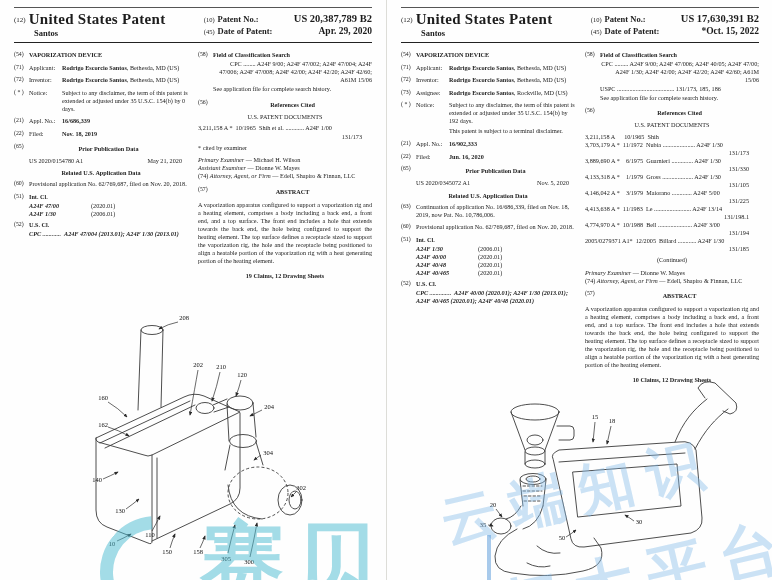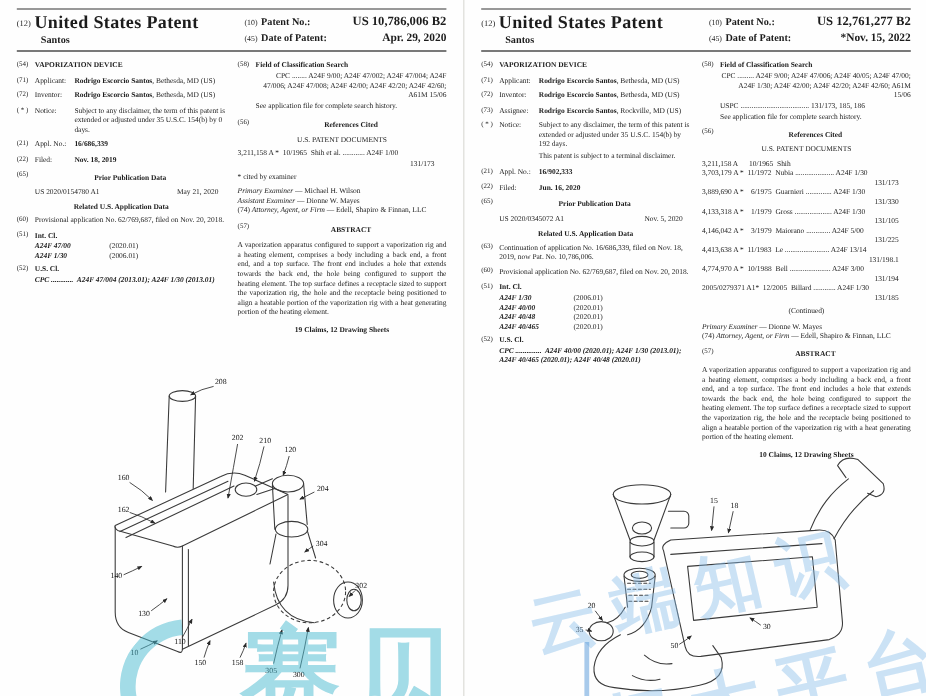--- a/index.html
+++ b/index.html
@@ -69,21 +69,21 @@
       <div class="trow">
         <span class="tag12">(12)</span>
         <span class="ptitle">United States Patent</span>
       </div>
       <div class="pauthor">Santos</div>
     </div>
     <div class="hrt">
       <div class="prow">
         <span class="ptag">(10)</span>
         <span class="plbl">Patent No.:</span>
-        <span class="pval pnval">US 10,786,006 B2</span>
+        <span class="pval pnval">US 20,387,789 B2</span>
       </div>
       <div class="prow">
         <span class="ptag">(45)</span>
         <span class="plbl">Date of Patent:</span>
         <span class="pval dtval">Apr. 29, 2020</span>
       </div>
     </div>
   </div>
   <div class="rule-mid"></div>
 
@@ -270,26 +270,26 @@
       <div class="trow">
         <span class="tag12">(12)</span>
         <span class="ptitle">United States Patent</span>
       </div>
       <div class="pauthor">Santos</div>
     </div>
     <div class="hrt">
       <div class="prow">
         <span class="ptag">(10)</span>
         <span class="plbl">Patent No.:</span>
-        <span class="pval pnval">US 12,761,277 B2</span>
+        <span class="pval pnval">US 17,630,391 B2</span>
       </div>
       <div class="prow">
         <span class="ptag">(45)</span>
         <span class="plbl">Date of Patent:</span>
-        <span class="pval dtval">*Nov. 15, 2022</span>
+        <span class="pval dtval">*Oct. 15, 2022</span>
       </div>
     </div>
   </div>
   <div class="rule-mid"></div>
 
   <div class="cols">
     <div class="colL">
       <div class="f">
           <span class="tag">(54)</span>
         <span class="val b">VAPORIZATION DEVICE</span>

